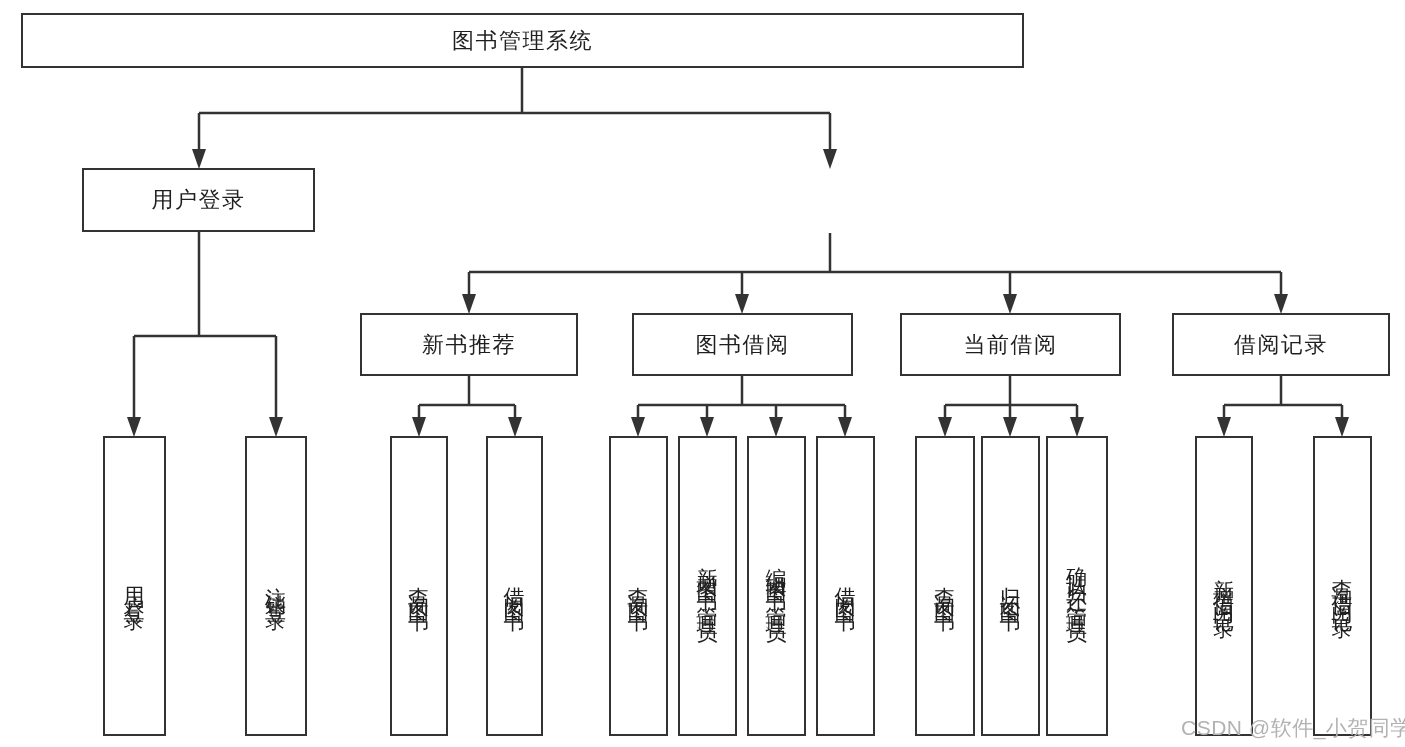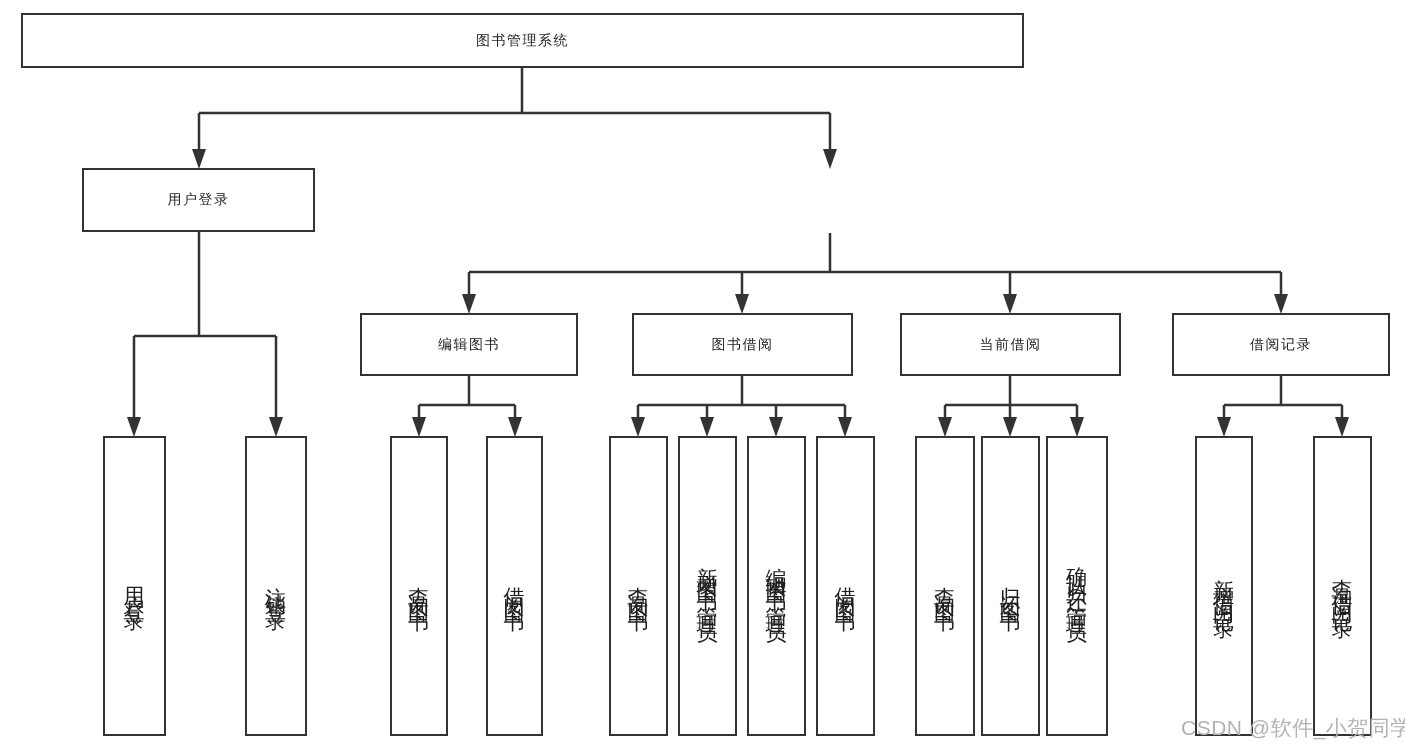--- a/index.html
+++ b/index.html
@@ -40,21 +40,21 @@
     display: flex;
     align-items: center;
     justify-content: center;
     z-index: 1;
   }
   .box .lbl {
     color: #1f1f1f;
     white-space: nowrap;
   }
   .h-box .lbl {
-    font-size: 14px;
+    font-size: 22px;
     letter-spacing: 1.5px;
   }
   .v-box .lbl {
     writing-mode: vertical-rl;
     text-orientation: mixed;
     font-size: 21px;
     letter-spacing: 8px;
     line-height: 1;
     white-space: nowrap;
   }
@@ -119,21 +119,21 @@
 
   <div class="box h-box" style="left:21px;top:13px;width:1003px;height:55px">
     <span class="lbl">图书管理系统</span>
   </div>
 
   <div class="box h-box" style="left:82px;top:168px;width:233px;height:64px">
     <span class="lbl">用户登录</span>
   </div>
 
   <div class="box h-box" style="left:360px;top:313px;width:218px;height:63px">
-    <span class="lbl">编辑图书</span>
+    <span class="lbl">新书推荐</span>
   </div>
   <div class="box h-box" style="left:900px;top:313px;width:221px;height:63px">
     <span class="lbl">当前借阅</span>
   </div>
   <div class="box h-box" style="left:632px;top:313px;width:221px;height:63px">
     <span class="lbl">图书借阅</span>
   </div>
   <div class="box h-box" style="left:1172px;top:313px;width:218px;height:63px">
     <span class="lbl">借阅记录</span>
   </div>

